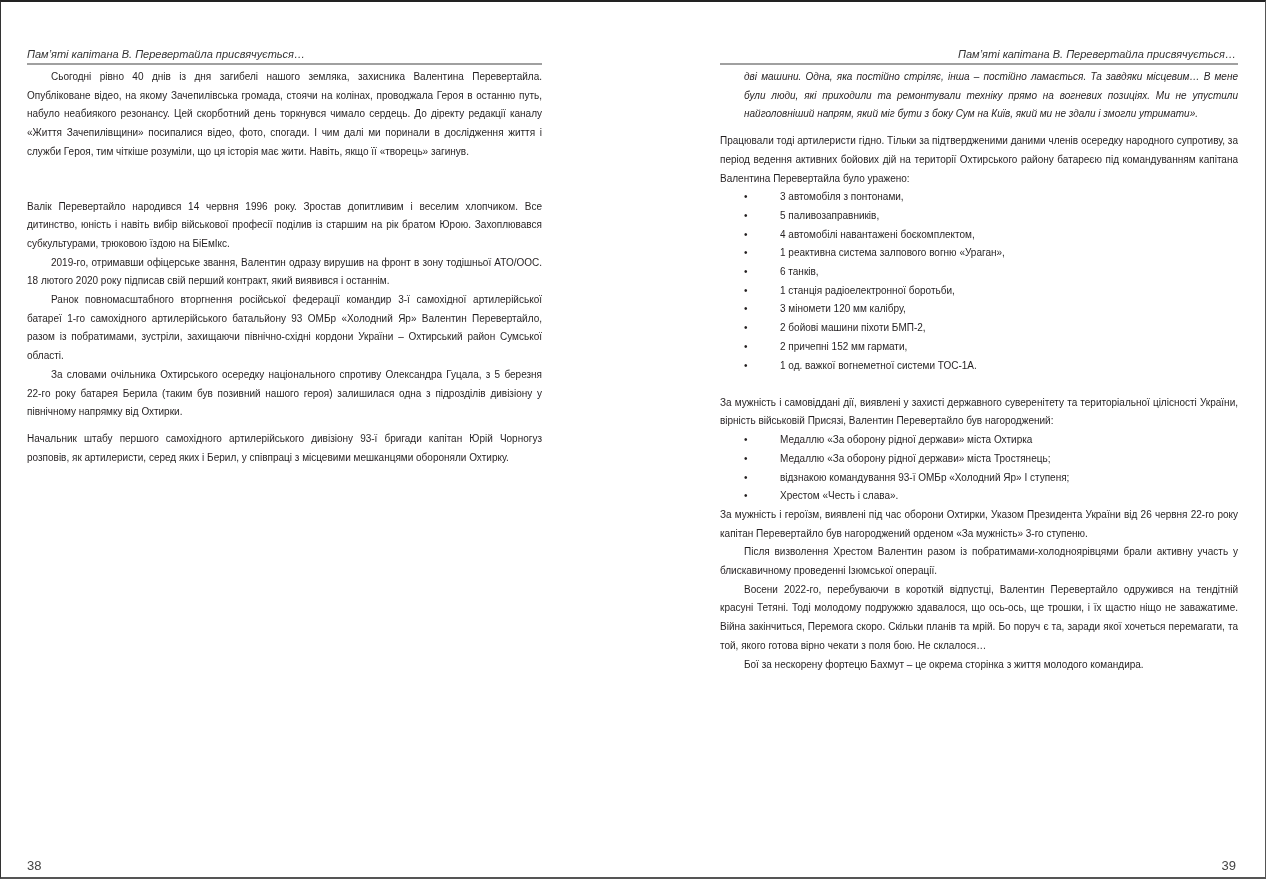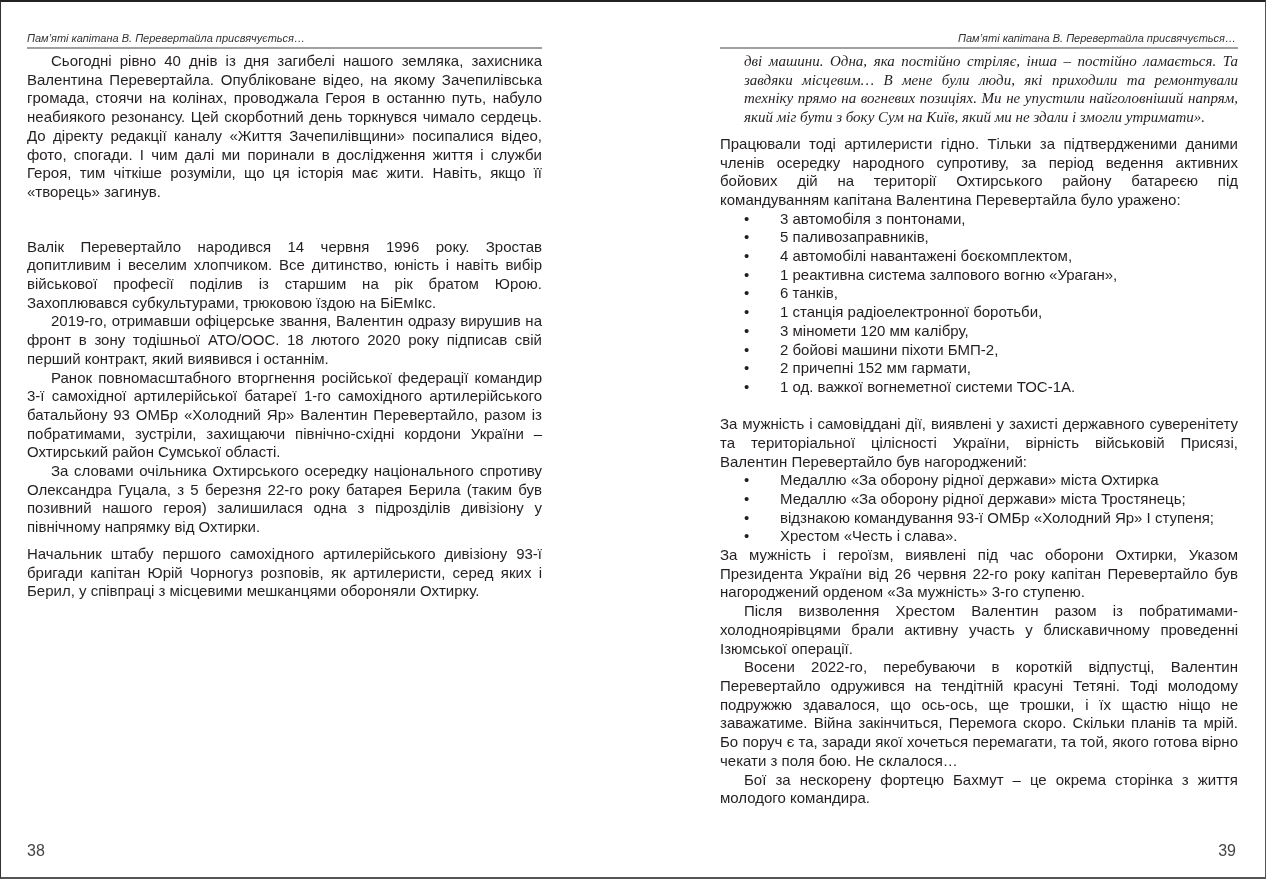--- a/index.html
+++ b/index.html
@@ -6,49 +6,49 @@
   body {
     width: 1268px; height: 881px; position: relative; overflow: hidden;
     font-family: "Liberation Sans", sans-serif; color: #231f20;
   }
   .frame {
     position: absolute; left: 0; top: 0; width: 1266px; height: 879px;
     border-top: 2px solid #222; border-left: 1px solid #333;
     border-right: 1px solid #555; border-bottom: 2px solid #555;
     box-sizing: border-box;
   }
-  .page { position: absolute; top: 0; height: 696px; }
+  .page { position: absolute; top: 16px; height: 696px; }
   .page.left { left: 0; width: 634px; }
   .page.right { left: 634px; width: 634px; }
   .running-head {
     position: absolute; top: 32px; font-size: 11px; font-style: italic;
     color: #333; white-space: nowrap;
   }
   .left .running-head { left: 27px; }
   .right .running-head { right: 32px; }
   .head-rule { position: absolute; top: 47px; height: 2px; background: #a0a0a0; }
   .left .head-rule { left: 27px; width: 515px; }
   .right .head-rule { left: 86px; width: 518px; }
   .body-text {
-    position: absolute; top: 52px; font-size: 15px; line-height: 18.7px;
+    position: absolute; top: 52px; font-size: 10px; line-height: 18.7px;
     text-align: justify;
   }
   .left .body-text { left: 27px; width: 515px; }
   .right .body-text { left: 86px; width: 518px; }
   .body-text p { margin: 0; }
   .body-text p.ind { text-indent: 24px; }
   .body-text p.gap { margin-top: 18.5px; }
   .body-text p.quote { font-style: italic; padding-left: 24px; margin: 6px 0 4px 0; }
-  .body-text p.quote-top { font-style: italic; padding-left: 24px; margin: 0 0 4px 0; font-family: Liberation Serif, serif; }
+  .body-text p.quote-top { font-style: italic; padding-left: 24px; margin: 0 0 4px 0; }
   .body-text p.quote-ind { font-style: italic; text-indent: 24px; margin-top: 4px; }
   .body-text p.after { margin-top: 8px; }
   ul.bullets { list-style: none; margin: 0; padding: 0; }
   ul.bullets li { position: relative; padding-left: 60px; text-align: left; }
   ul.bullets li .dot { position: absolute; left: 24px; top: 0; }
-  .page-num { position: absolute; top: 842px; font-size: 16px; color: #444; }
+  .page-num { position: absolute; top: 842px; font-size: 13px; color: #444; }
   .left .page-num { left: 27px; }
   .right .page-num { right: 32px; }
 </style>
 </head>
 <body>
 
 <div class="frame"></div>
 
 <div class="page left">
   <div class="running-head">Пам’яті капітана В. Перевертайла присвячується…</div>

